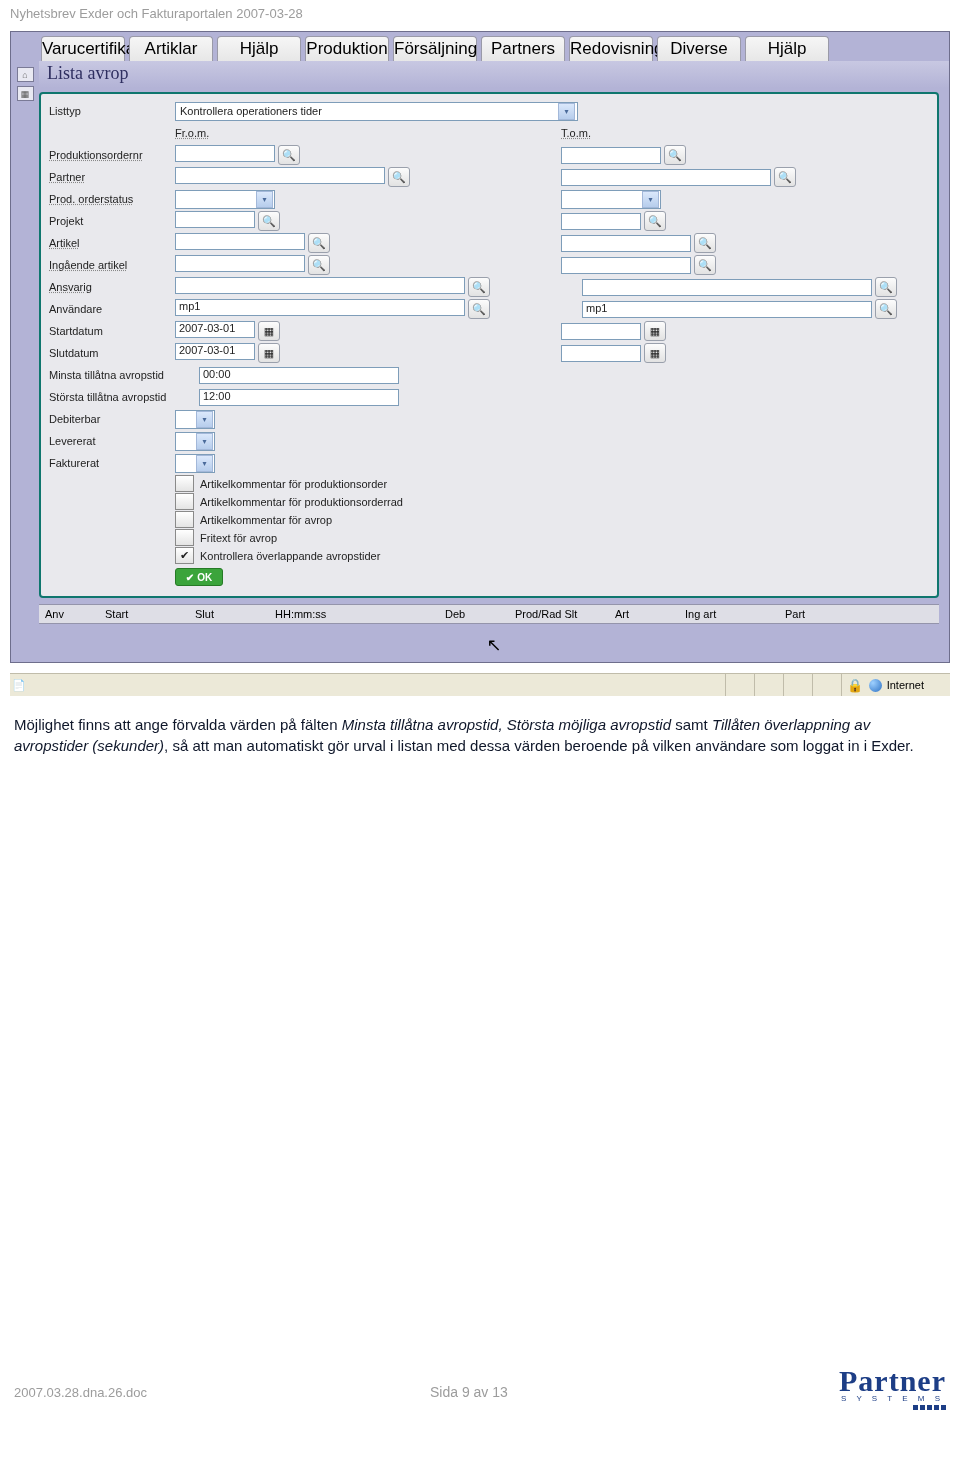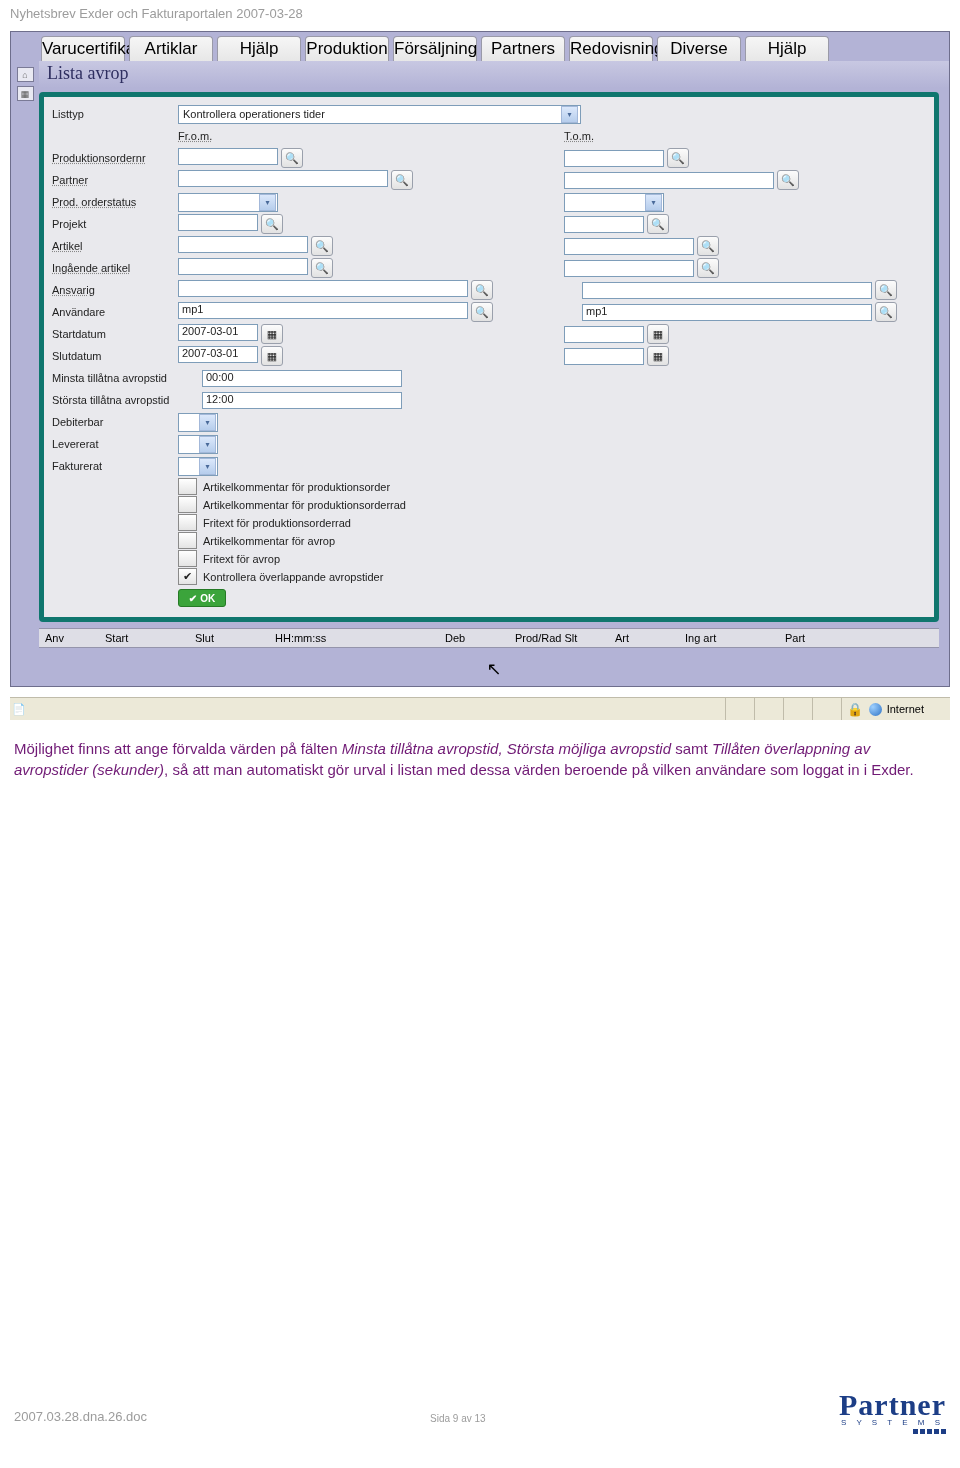--- a/index.html
+++ b/index.html
@@ -6,21 +6,21 @@
 body{width:960px}
 .page-header{color:#9c9c9c;font-size:13px;padding:6px 10px 4px}
 .app-shell{border:1px solid #6e6e8c;margin:6px 10px 0;background:#b3b3d6}
 .menubar{display:flex;gap:4px;padding:4px 10px 0 30px;background:#b3b3d6}
 .tab{background:linear-gradient(#f6f6f6,#e7e7e7);border:1px solid #9a9aa8;border-bottom:none;border-radius:4px 4px 0 0;font-size:17px;padding:2px 0;width:82px;text-align:center;cursor:pointer}
 .main-row{display:flex}
 .leftcol{width:28px;background:#b3b3d6;padding-top:6px;display:flex;flex-direction:column;align-items:center;gap:4px}
 .sidebar-ic{width:15px;height:13px;border:1px solid #7a7a96;display:flex;align-items:center;justify-content:center;font-size:9px;color:#555;background:#e9e9f2}
 .content{flex:1;background:#b3b3d6}
 .titlebar{padding:2px 8px 4px;color:#2f2f60;font-family:Georgia,serif;font-size:18px;background:linear-gradient(#c8c8e2,#b3b3d6)}
-.form-panel{background:#e9e9ed;border:5px solid #0f766e;border-radius:4px;margin:4px 10px 6px 0;padding:6px 8px 10px;font-size:11px;color:#222}
+.form-panel{background:#e9e9ed;border:2px solid #0f766e;border-radius:4px;margin:4px 10px 6px 0;padding:6px 8px 10px;font-size:11px;color:#222}
 .row{display:flex;align-items:center;min-height:22px}
 .lbl{width:126px}
 .dotted{text-decoration:underline dotted #888}
 .fld{height:17px;border:1px solid #7e9db9;background:#fff;box-sizing:border-box}
 .sel{height:19px;border:1px solid #7e9db9;background:#fff;display:flex;align-items:center;justify-content:space-between;padding:0 2px 0 4px;box-sizing:border-box}
 .sel .arrow,.dd .arrow{width:15px;height:15px;background:linear-gradient(#dbe8fb,#b6cdec);border:1px solid #a3b8d9;display:flex;align-items:center;justify-content:center;font-size:8px;color:#4a6a9a}
 .iconbtn{width:20px;height:18px;border:1px solid #9aa0ac;background:linear-gradient(#fcfcfc,#e2e2e2);border-radius:3px;display:flex;align-items:center;justify-content:center;font-size:11px;margin-left:3px;cursor:pointer}
 .col2{width:373px;display:flex;align-items:flex-start}
 .colgap{width:13px}
 .col3{flex:1;display:flex;align-items:center}
@@ -30,25 +30,25 @@
 .grid-hdr{background:#dedee6;border-top:1px solid #9494ab;border-bottom:1px solid #9494ab;margin:0 10px 10px 0;display:flex;font-size:11px;padding:3px 6px}
 .dd{width:40px;height:19px;border:1px solid #7e9db9;background:#fff;display:flex;align-items:center;justify-content:flex-end;padding-right:1px;box-sizing:border-box}
 .cursor-area{height:28px;display:flex;align-items:flex-start;justify-content:center;font-size:18px;color:#000}
 .statusbar{display:flex;align-items:center;height:22px;background:#ece9d8;border-top:1px solid #c0bcaa;margin:10px 10px 0;font-size:11px;gap:6px}
 .sb-left{width:18px;display:flex;justify-content:center;color:#6a6a9a}
 .sb-spacer{flex:1}
 .sb-cell{border-left:1px solid #c0bcaa;height:100%;width:22px}
 .sb-zone{display:flex;align-items:center;gap:5px;padding:0 26px 0 6px;border-left:1px solid #c0bcaa;height:100%}
 .lock{color:#caa61a;font-size:13px}
 .globe{width:13px;height:13px;border-radius:50%;background:radial-gradient(circle at 30% 30%,#9ed0ff,#2e72c4)}
-.body-text{font-size:15px;line-height:1.4;color:#701a75;margin:18px 14px 0}
+.body-text{font-size:15px;line-height:1.4;color:#0f172a;margin:18px 14px 0}
 .italic{font-style:italic}
 .footer{position:relative;margin-top:600px;height:60px}
 .foot-left{position:absolute;left:14px;bottom:16px;color:#9c9c9c;font-size:13px}
-.foot-mid{position:absolute;left:430px;bottom:16px;color:#9c9c9c;font-size:10px}
+.foot-mid{position:absolute;left:430px;bottom:16px;color:#9c9c9c;font-size:14px}
 .foot-logo{position:absolute;right:14px;bottom:6px;text-align:center}
 .logo-main{font-family:Georgia,serif;font-size:30px;color:#1d3e86;font-weight:600;letter-spacing:1px}
 .logo-sub{font-size:8px;letter-spacing:4px;color:#1d3e86;margin-top:-4px}
 .logo-bars{display:flex;gap:2px;justify-content:flex-end;margin-top:2px}
 .logo-bars span{width:5px;height:5px;background:#1d3e86}
 </style>
 </head>
 <body>
 
 <div class="page-header">Nyhetsbrev Exder och Fakturaportalen 2007-03-28</div>
@@ -257,24 +257,20 @@
       <div class="chkline">
             <div class="chkbox"></div>
             <span>Artikelkommentar för produktionsorder</span>
           </div>
       <div class="chkline">
             <div class="chkbox"></div>
             <span>Artikelkommentar för produktionsorderrad</span>
           </div>
       <div class="chkline">
             <div class="chkbox"></div>
-            <span>Fritext för produktionsorderrad</span>
-          </div>
-      <div class="chkline">
-            <div class="chkbox"></div>
             <span>Artikelkommentar för avrop</span>
           </div>
       <div class="chkline">
             <div class="chkbox"></div>
             <span>Fritext för avrop</span>
           </div>
       <div class="chkline">
             <div class="chkbox">✔</div>
             <span>Kontrollera överlappande avropstider</span>
           </div>

